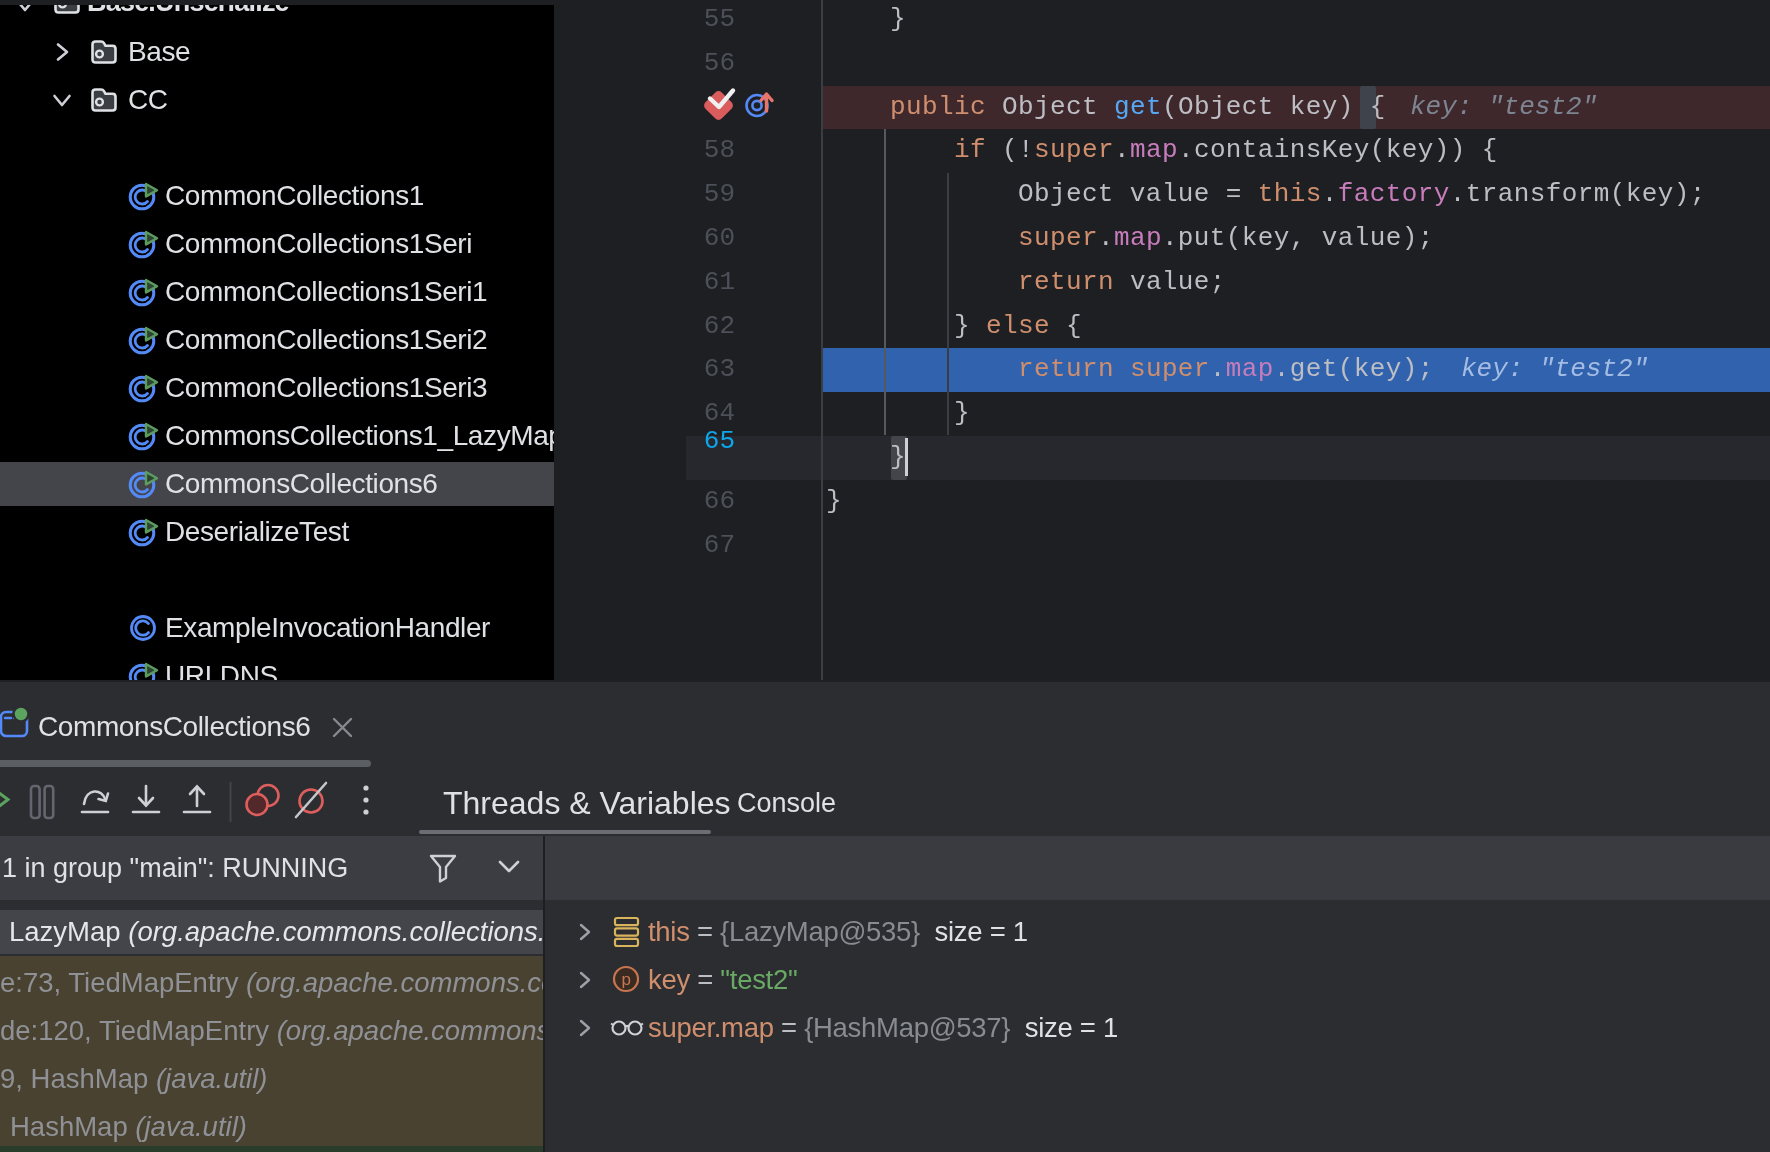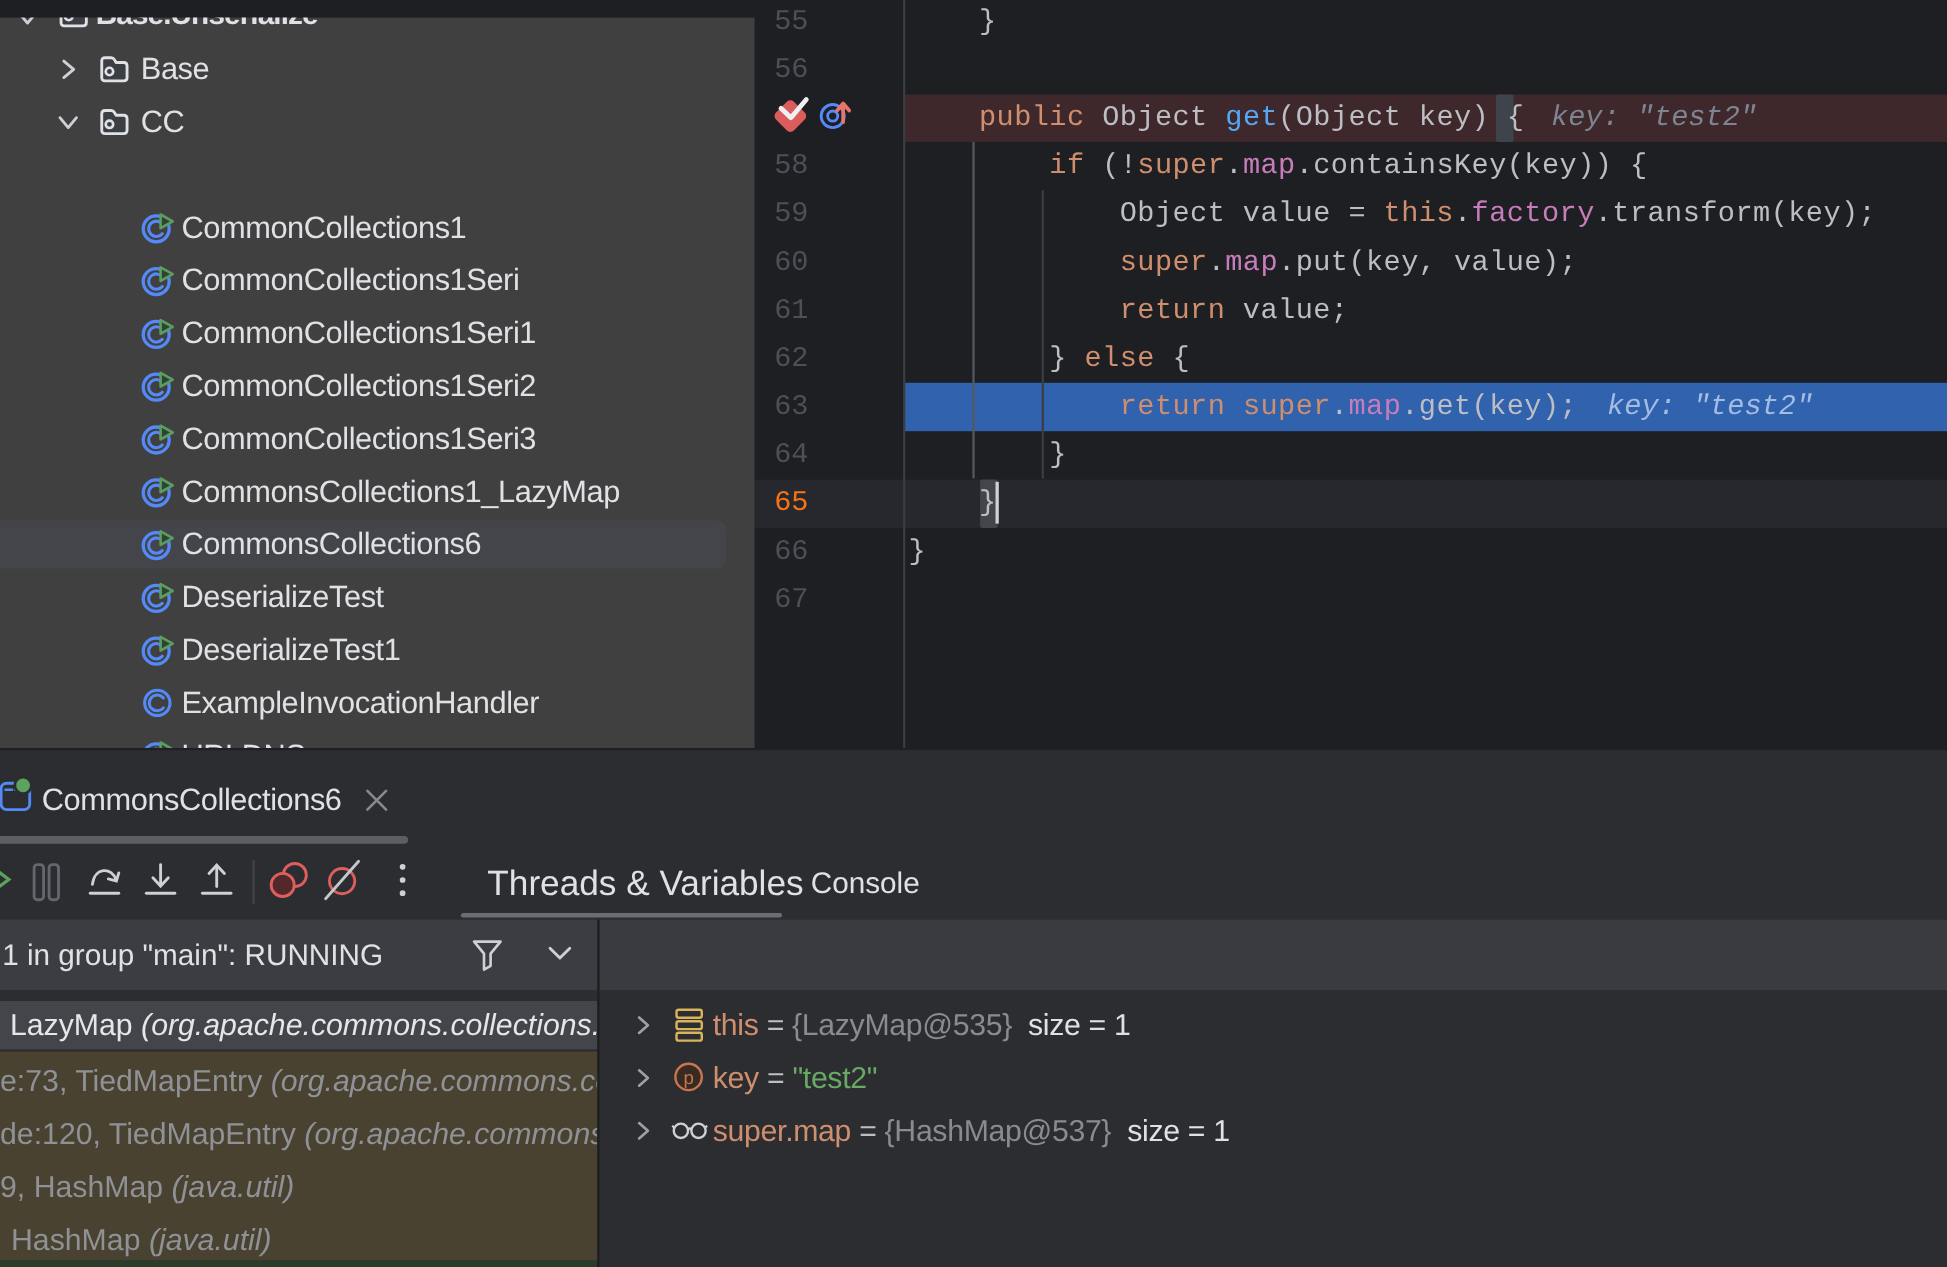--- a/index.html
+++ b/index.html
@@ -1,21 +1,21 @@
 <!DOCTYPE html>
 <html><head><meta charset="utf-8">
 <style>
 html,body{margin:0;padding:0;background:#1e1f22;width:1770px;height:1152px;overflow:hidden}
 *{box-sizing:border-box}
 .abs{position:absolute}
 body{font-family:"Liberation Sans",sans-serif}
 .mono{font-family:"Liberation Mono",monospace}
 #stage{position:relative;width:1770px;height:1152px;overflow:hidden}
 
-#tree{left:0;top:16px;width:686px;height:680px;background:#404040;overflow:hidden}
+#tree{left:0;top:5px;width:554px;height:680px;background:#000000;overflow:hidden}
 .trow{position:absolute;left:0;width:686px;height:48px;color:#dfe1e5;font-size:28px;letter-spacing:-0.4px}
 .trow .lbl{position:absolute;top:50%;transform:translateY(-50%);white-space:nowrap}
 .tsel{position:absolute;left:0;top:457px;width:660px;height:44px;background:#43454a;border-radius:0 8px 8px 0}
 
 #editor{left:686px;top:0;width:1084px;height:680px;background:#1e1f22;overflow:hidden}
 .band{position:absolute;left:136px;width:948px;height:43.8px}
 .cl{position:absolute;left:140px;height:43.8px;line-height:43.8px;font-family:"Liberation Mono",monospace;font-size:26px;letter-spacing:0.39px;white-space:pre;color:#bcbec4}
 .ln{position:absolute;left:0px;width:49px;height:43.8px;line-height:43.8px;text-align:right;font-family:"Liberation Mono",monospace;font-size:26px;color:#4c5058}
 .kw{color:#cf8e6d}.fn{color:#56a8f5}.fld{color:#c77dbb}
 .hint{position:absolute;font-family:"Liberation Mono",monospace;font-style:italic;font-size:26px;height:43.8px;line-height:43.8px;white-space:pre}
@@ -47,21 +47,21 @@
 
   <div class="ln" style="top:-2px">55</div>
   <div class="ln" style="top:41.8px">56</div>
   <div class="ln" style="top:129.4px">58</div>
   <div class="ln" style="top:173.2px">59</div>
   <div class="ln" style="top:217px">60</div>
   <div class="ln" style="top:260.8px">61</div>
   <div class="ln" style="top:304.6px">62</div>
   <div class="ln" style="top:348.4px">63</div>
   <div class="ln" style="top:392.2px">64</div>
-  <div class="ln" style="top:436px;color:#f97316">65</div>
+  <div class="ln" style="top:420px;color:#0ea5e9">65</div>
   <div class="ln" style="top:479.8px">66</div>
   <div class="ln" style="top:523.6px">67</div>
 
   <svg class="abs" style="left:14px;top:86px" width="100" height="42" viewBox="0 0 100 42">
     <rect x="7" y="8" width="23" height="23" rx="4.5" transform="rotate(45 18.5 19.5)" fill="#db5c5c"></rect>
     <path d="M10 12.5 L19 21 L33 4.5" stroke="#eef0f2" stroke-width="4.4" fill="none" stroke-linecap="round" stroke-linejoin="round"></path>
     <circle cx="57" cy="19.5" r="10.5" fill="none" stroke="#548af7" stroke-width="2.6"></circle>
     <circle cx="57" cy="19.5" r="4.6" fill="none" stroke="#548af7" stroke-width="2.6"></circle>
     <path d="M66.5 25 L66.5 8.5 M61 14.5 L66.5 8 L72 14.5" stroke="#e8756a" stroke-width="3.4" fill="none" stroke-linecap="round" stroke-linejoin="round"></path>
   </svg>
@@ -172,28 +172,20 @@
 </svg>
         <span class="lbl" style="left:165px">CommonsCollections6</span>
       </div>
 <div class="trow" style="top:502.70000000000005px">
         <svg class="abs" style="left:128px;top:7px" width="34" height="34" viewBox="0 0 34 34">
 <circle cx="14" cy="18" r="11.8" fill="none" stroke="#548af7" stroke-width="3"></circle>
 <path d="M19.5 13.5 A7 7 0 1 0 19.5 22.5" fill="none" stroke="#548af7" stroke-width="2.8" stroke-linecap="round"></path>
 <path d="M18 5 L29 11.2 L18 17.4 Z" fill="#2c4431" stroke="#5c9c61" stroke-width="2.4" stroke-linejoin="round"></path>
 </svg>
         <span class="lbl" style="left:165px">DeserializeTest</span>
-      </div>
-<div class="trow" style="top:550.7px">
-        <svg class="abs" style="left:128px;top:7px" width="34" height="34" viewBox="0 0 34 34">
-<circle cx="14" cy="18" r="11.8" fill="none" stroke="#548af7" stroke-width="3"></circle>
-<path d="M19.5 13.5 A7 7 0 1 0 19.5 22.5" fill="none" stroke="#548af7" stroke-width="2.8" stroke-linecap="round"></path>
-<path d="M18 5 L29 11.2 L18 17.4 Z" fill="#2c4431" stroke="#5c9c61" stroke-width="2.4" stroke-linejoin="round"></path>
-</svg>
-        <span class="lbl" style="left:165px">DeserializeTest1</span>
       </div>
 <div class="trow" style="top:598.7px">
         <svg class="abs" style="left:128px;top:7px" width="34" height="34" viewBox="0 0 34 34">
 <circle cx="15" cy="17" r="11.5" fill="none" stroke="#548af7" stroke-width="2.8"></circle>
 <path d="M20.5 12.5 A7.2 7.2 0 1 0 20.5 21.5" fill="none" stroke="#548af7" stroke-width="2.8" stroke-linecap="round"></path>
 </svg>
         <span class="lbl" style="left:165px">ExampleInvocationHandler</span>
       </div>
 <div class="trow" style="top:646.7px">
         <svg class="abs" style="left:128px;top:7px" width="34" height="34" viewBox="0 0 34 34">

